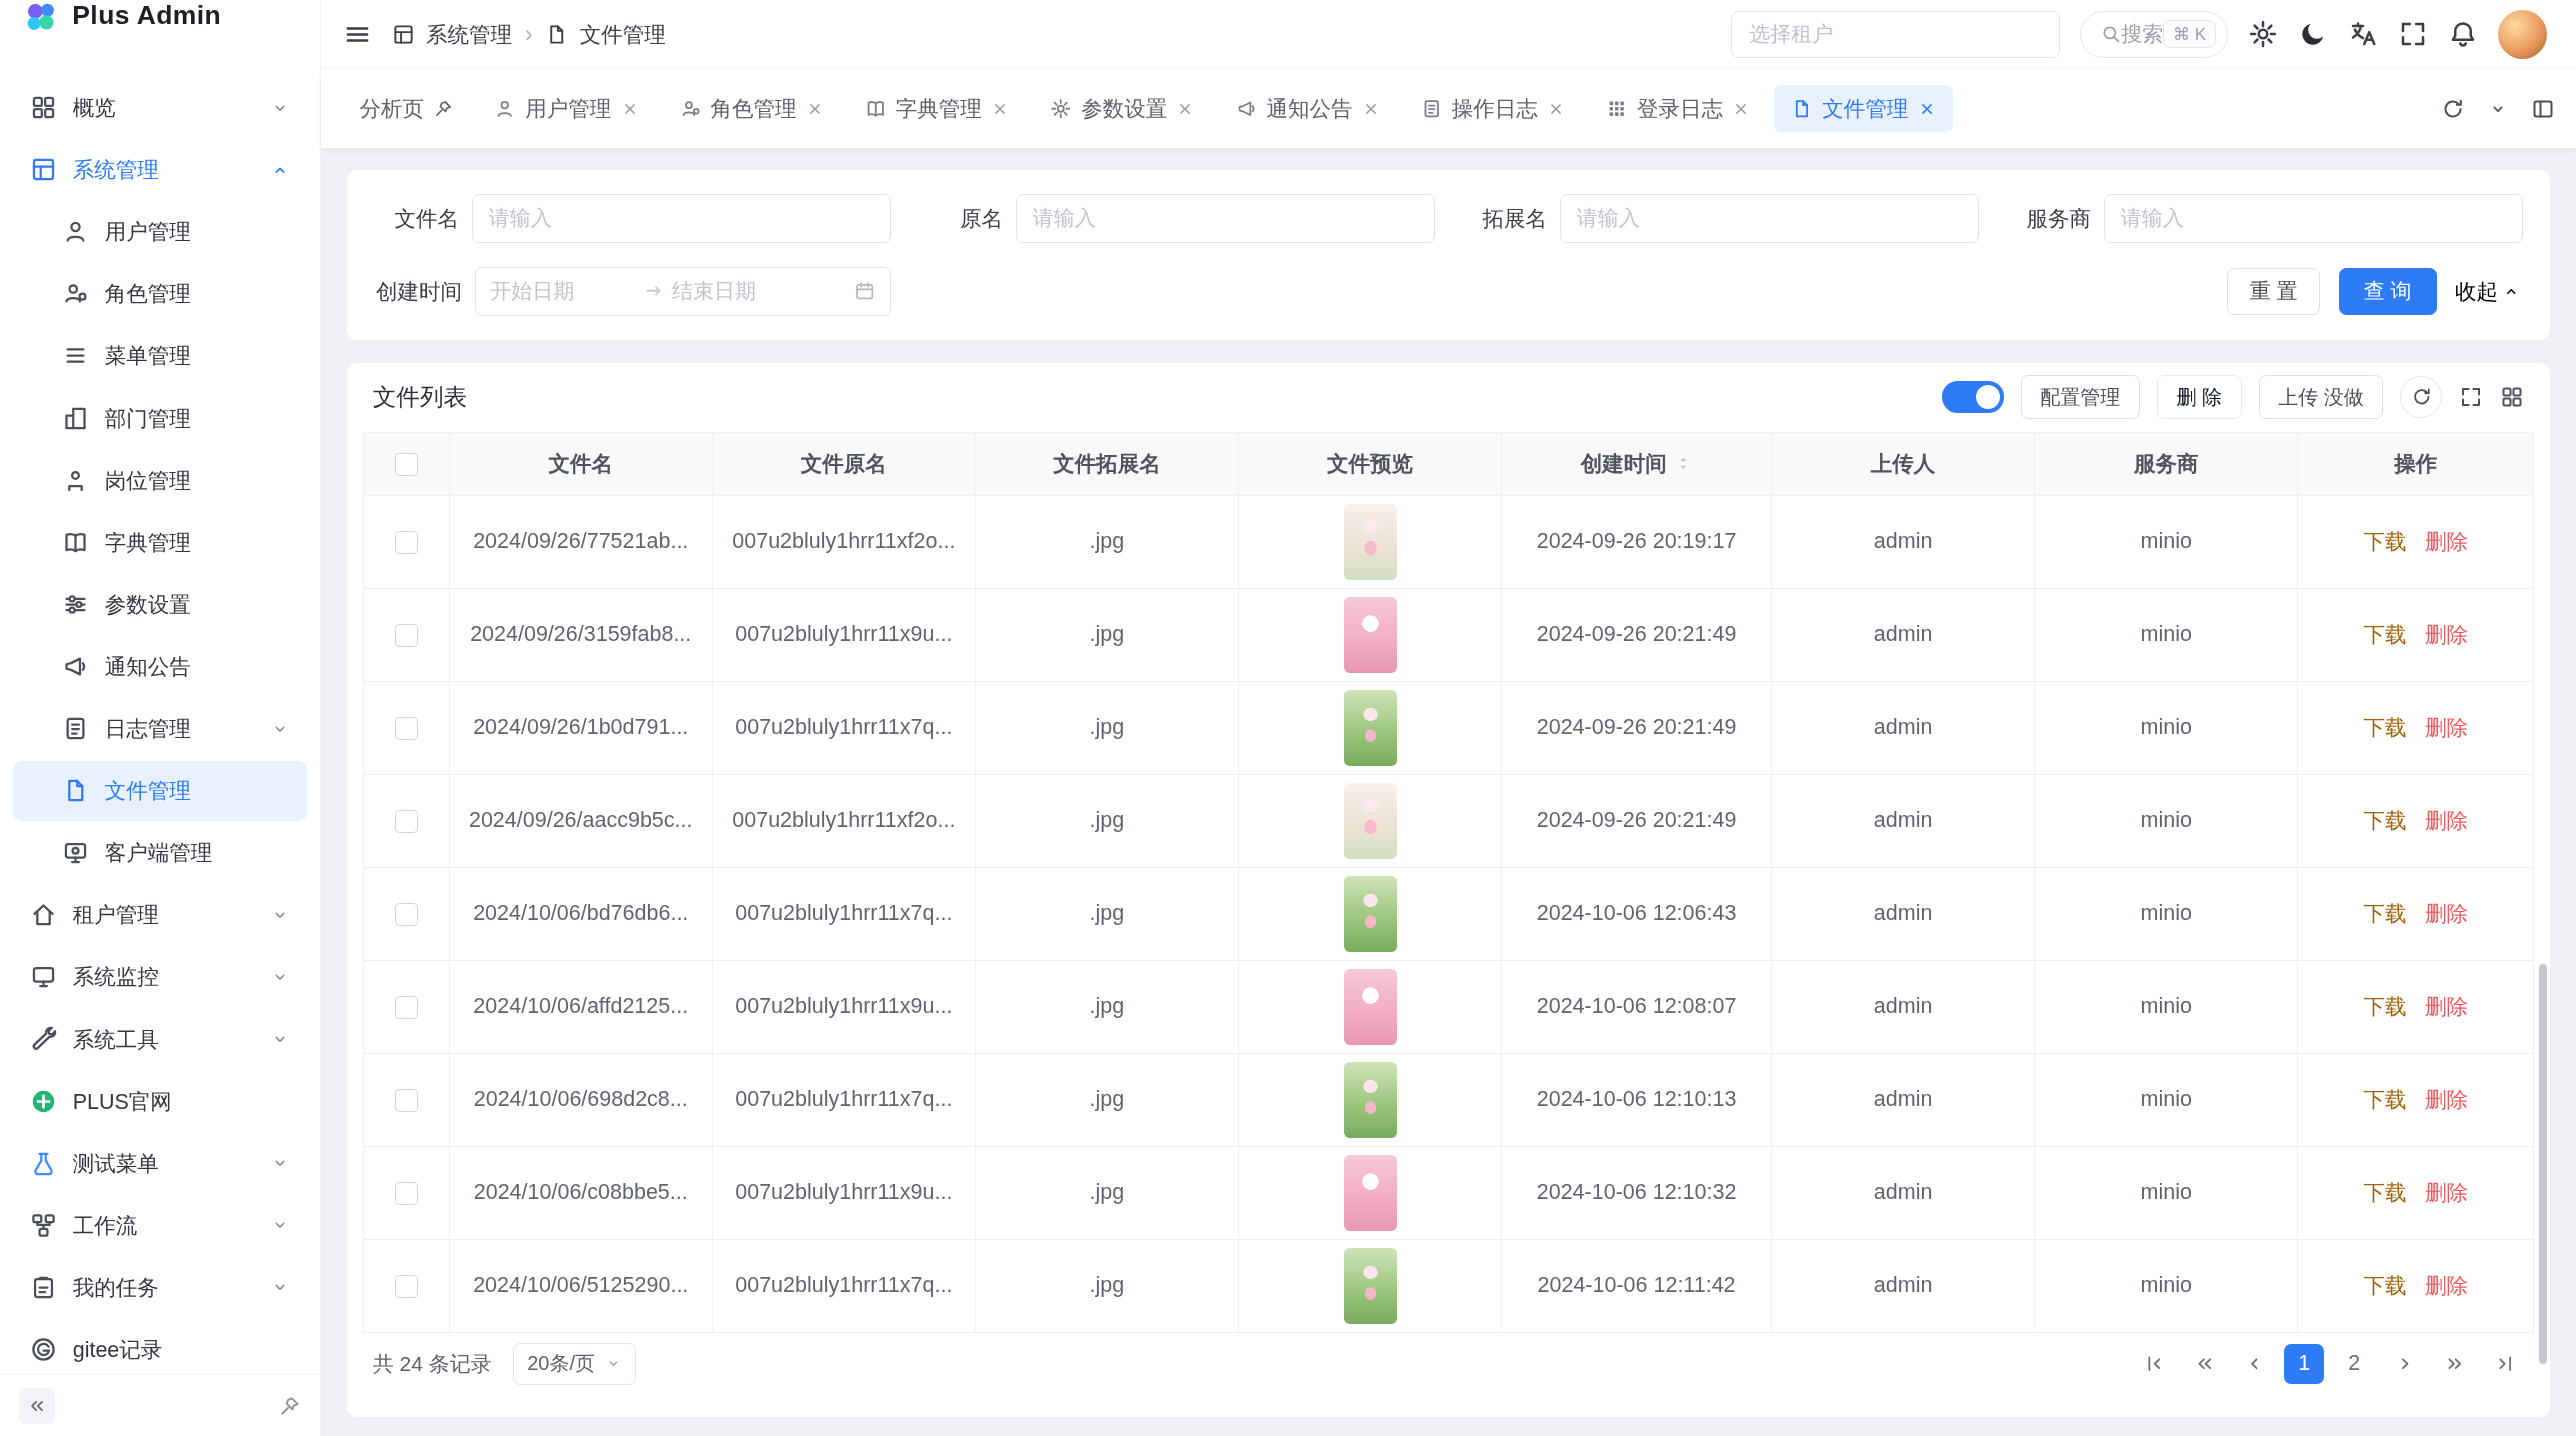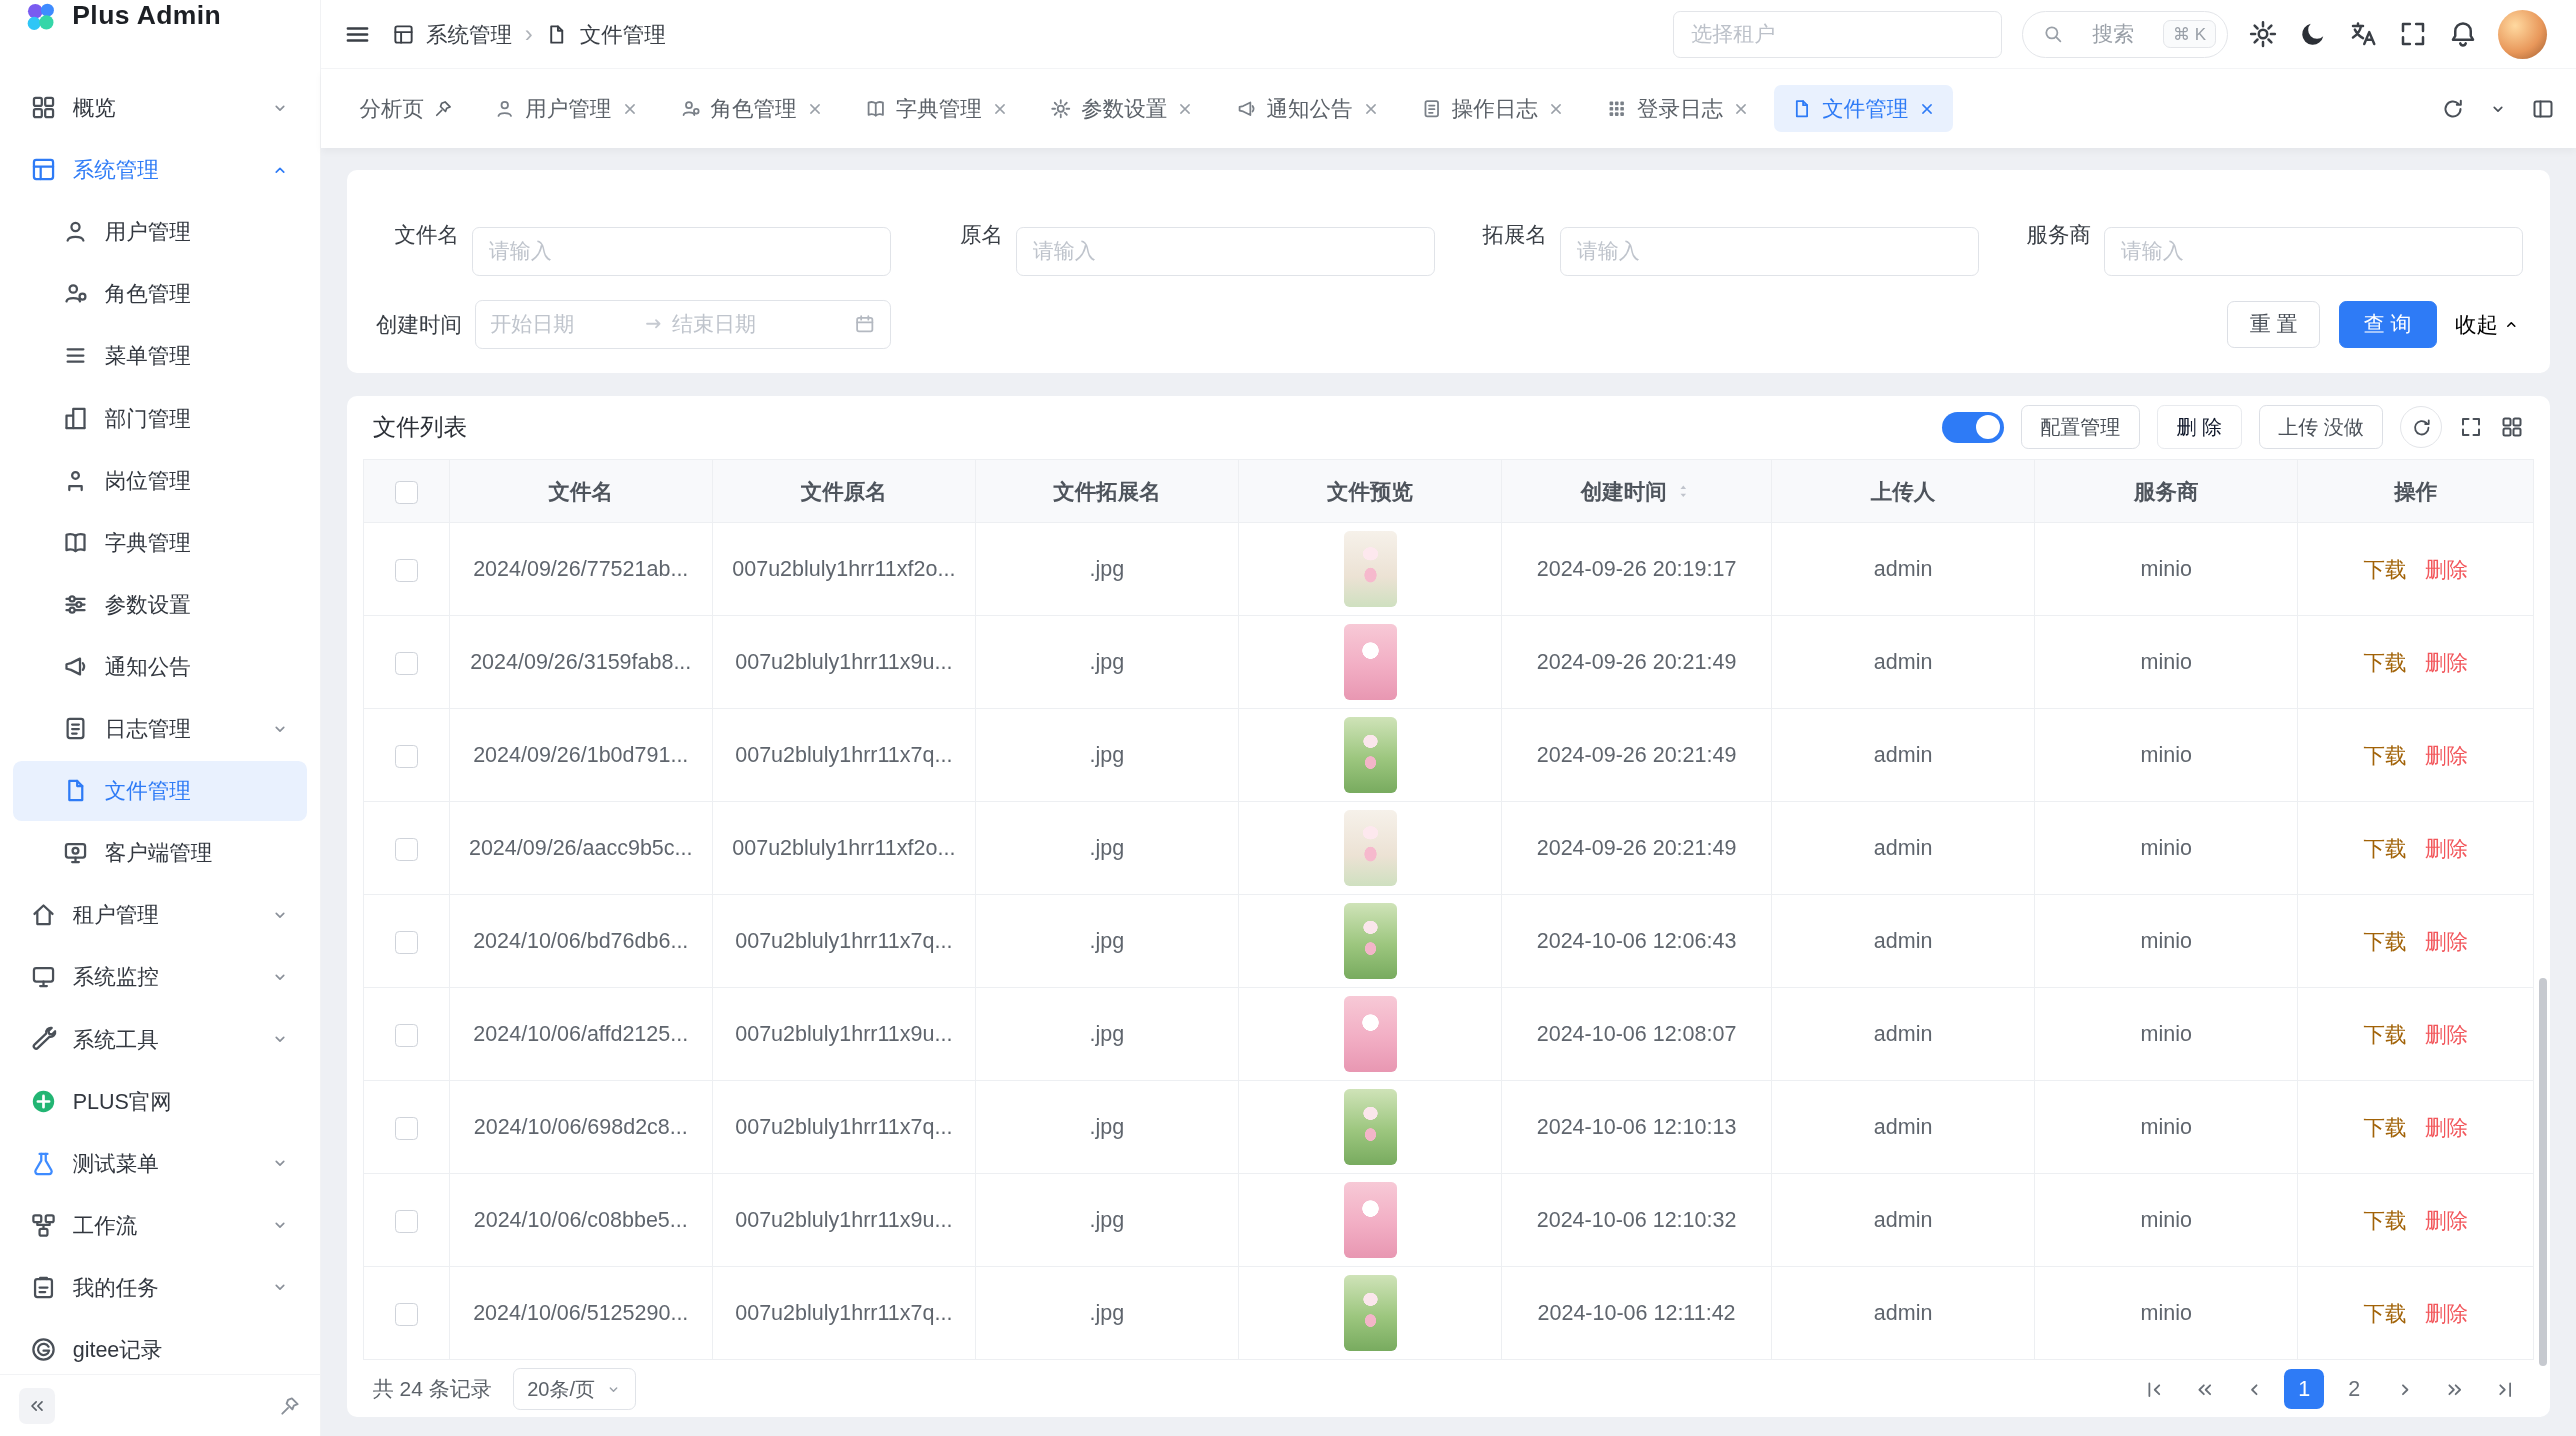--- a/index.html
+++ b/index.html
@@ -36,21 +36,21 @@
   .main { flex:1; display:flex; flex-direction:column; min-width:0; }
 
   .topbar { height:69px; background:#fff; display:flex; align-items:center; gap:20px; padding:0 29px 0 21.5px; border-bottom:1.4px solid #f4f5f7; }
   .hamburger { width:29px; height:29px; color:#3a3f46; cursor:pointer; }
   .crumb { display:flex; align-items:center; gap:11.4px; color:#3a3f46; }
   .crumb .c-icon { width:23px; height:23px; color:#3a3f46; }
   .crumb .sep { color:#b0b4ba; font-size:24px; padding:0 1.4px; }
   .top-right { margin-left:auto; display:flex; align-items:center; gap:20px; }
   .tenant-input { width:329px; height:47px; border:1.4px solid #e3e5e9; border-radius:7.2px; display:flex; align-items:center; padding:0 17px; background:#fff; cursor:pointer; }
   .tenant-input span { color:#bcc1c9; font-size:21px; }
-  .search-pill { height:47px; border:1.4px solid #e3e5e9; border-radius:26px; display:flex; align-items:center; gap:29px; padding:0 11.4px 0 18.6px; color:#9aa0a8; cursor:pointer; }
+  .search-pill { height:47px; border:1.4px solid #e3e5e9; border-radius:26px; display:flex; align-items:center; gap:0; padding:0 11.4px 0 18.6px; color:#9aa0a8; cursor:pointer; }
   .search-pill .s-icon { width:21.5px; height:21.5px; }
   .search-pill .s-label { font-size:21px; }
   .kbd { border:1.4px solid #e3e5e9; border-radius:7.2px; padding:2.9px 8.6px; font-size:17px; color:#9aa0a8; background:#fafbfc; }
   .icon-btn { width:30px; height:30px; color:#3a3f46; cursor:pointer; position:relative; }
   .icon-btn.moon { color:#2b2f36; }
   .avatar { width:49px; height:49px; border-radius:50%; background:radial-gradient(circle at 35% 32%, #ffd9a0, #e8975a 58%, #9c5a2e); cursor:pointer; }
 
   
   .tabbar { height:79px; background:#fff; display:flex; align-items:center; gap:7.2px; padding:0 21.5px; box-shadow:0 4.3px 7.2px rgba(0,0,0,0.04); position:relative; z-index:2; }
   .tab { height:47px; display:flex; align-items:center; gap:9.3px; padding:0 17px; border-radius:7.2px; color:#5b6168; cursor:pointer; white-space:nowrap; }
@@ -65,21 +65,21 @@
 
   
   .content { flex:1; min-height:0; padding:21.5px 26px 20px; display:flex; flex-direction:column; gap:23px; }
   .card { background:#fff; border-radius:10px; }
 
   
   .filter-card { padding:24px 29px; }
   .f-grid { display:grid; grid-template-columns:repeat(4,515px); gap:29px; }
   .f-field { display:flex; align-items:center; justify-content:flex-end; gap:13px; }
   .f-label { white-space:nowrap; color:#3a3f46; }
-  .f-input { width:419px; height:49px; border:1.4px solid #e0e3e8; border-radius:7.2px; padding:0 15.7px; font-size:21px; color:#303133; outline:none; font-family:inherit; background:#fff;margin-top:33px; }
+  .f-input { width:419px; height:49px; border:1.4px solid #e0e3e8; border-radius:7.2px; padding:0 15.7px; font-size:21px; color:#303133; outline:none; font-family:inherit; background:#fff; }
   .f-input::placeholder { color:#bfc4cc; }
   .f-row2 { margin-top:24px; display:flex; align-items:center; }
   .f-field.date { width:515px; }
   .date-input { width:419px; height:49px; border:1.4px solid #e0e3e8; border-radius:7.2px; display:flex; align-items:center; gap:7.2px; padding:0 14.3px; cursor:pointer; }
   .date-input .ph { color:#bfc4cc; font-size:21px; flex:1; }
   .date-input .ph.end { flex:1.2; }
   .date-input .d-arrow { width:21.5px; height:21.5px; color:#c6cad1; }
   .date-input .d-cal { width:21.5px; height:21.5px; color:#b4b9c1; }
   .f-actions { margin-left:auto; display:flex; align-items:center; gap:18.6px; }
   .btn { height:47px; padding:0 21.5px; border-radius:7.2px; border:1.4px solid #dcdfe5; background:#fff; color:#4a5058; font-size:21px; display:inline-flex; align-items:center; justify-content:center; cursor:pointer; white-space:nowrap;text-align:right; }

